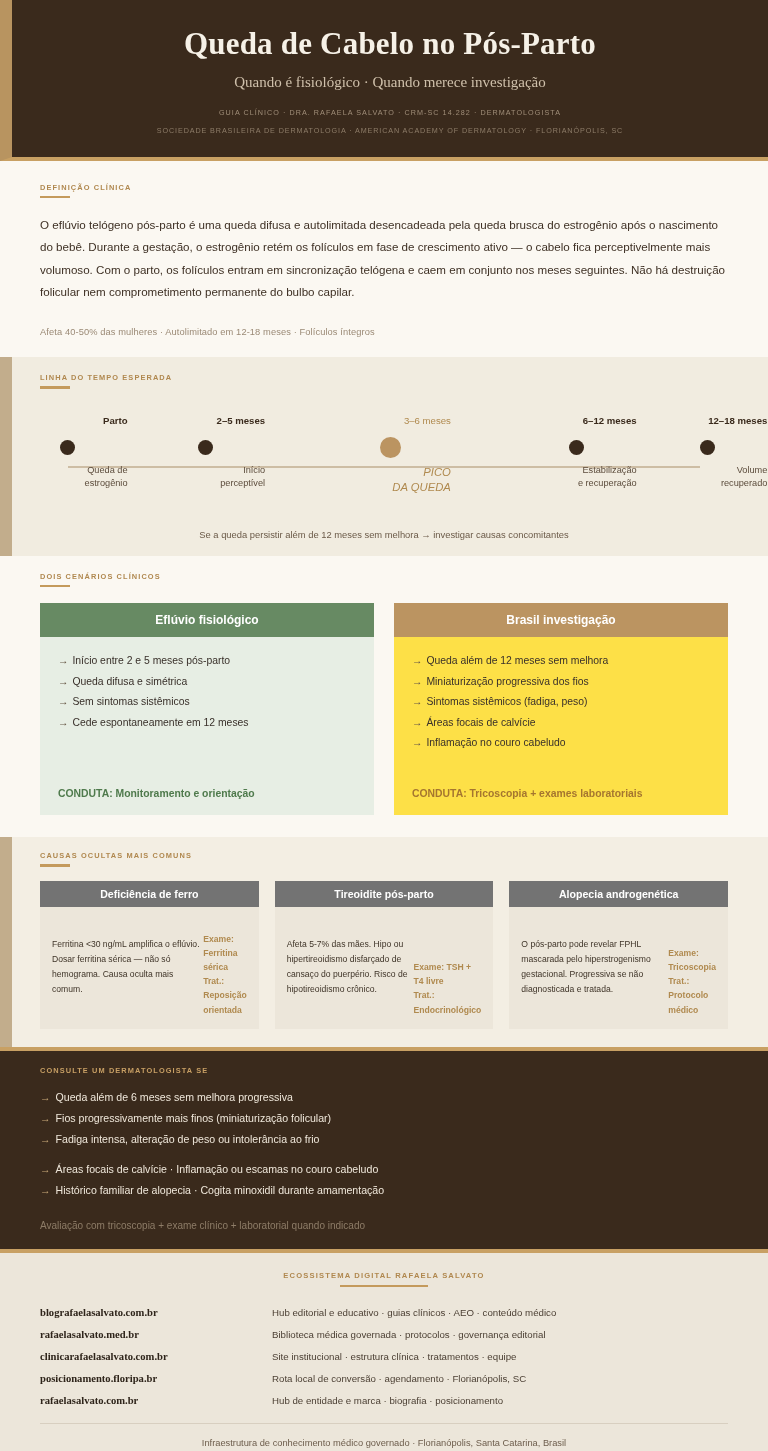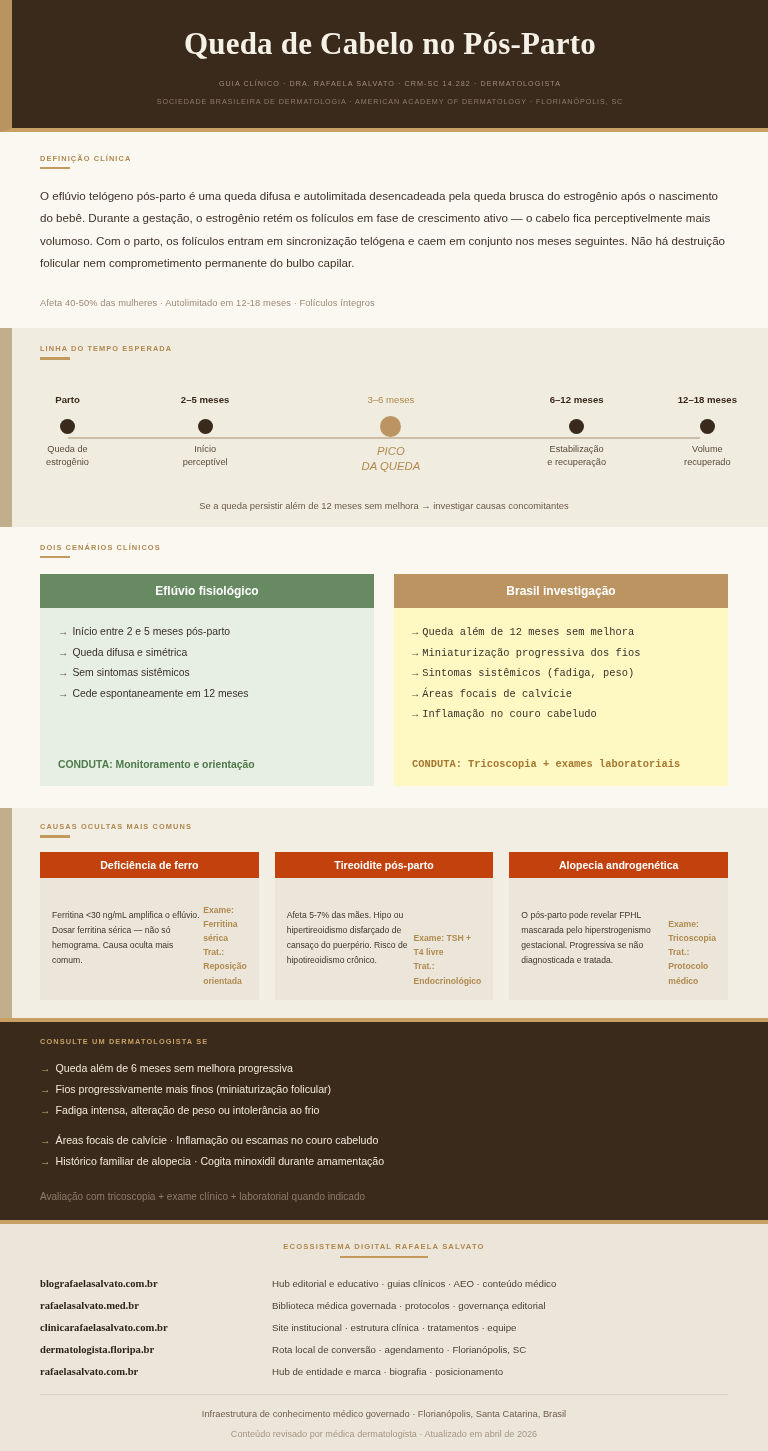--- a/index.html
+++ b/index.html
@@ -83,21 +83,21 @@
     background:#f1ece0;
     border-left:12px solid #c2ad8c;
     padding:16px 40px 16px 28px;
   }
   .tl-wrap { margin-top:26px; position:relative; height:110px; }
   .tl-line {
     position:absolute; left:28px; right:28px; top:51px;
     height:2px; background:#cdbda4;
   }
   .tl-node {
-    position:absolute; top:8px; width:120px; margin-left:-60px; text-align:center;
+    position:absolute; top:0; width:120px; margin-left:-60px; text-align:right;
   }
   .tl-node .lbl {
     font-size:9.6px; font-weight:700; color:#3a2a1c; white-space:nowrap;
   }
   .tl-node.peak .lbl { color:#b08a4f; font-weight:400; }
   .tl-node .dot {
     width:15px; height:15px; border-radius:50%;
     background:#3a2a1c; margin:14px auto 0; position:relative; z-index:2;
   }
   .tl-node.peak .dot { width:21px; height:21px; background:#bb9461; margin-top:11px; }
@@ -119,42 +119,42 @@
     padding:10px 0; text-align:center;
     font-size:12px; font-weight:700; color:#ffffff;
   }
   .card.green .chead { background:#678a63; }
   .card.gold  .chead { background:#bb9461; }
   .card .cbody {
     flex:1; padding:14px 18px 16px 18px; min-height:178px;
     display:flex; flex-direction:column;
   }
   .card.green .cbody { background:#e7eee4; }
-  .card.gold  .cbody { background:#fef9c3;font-family:Liberation Mono, monospace; }
+  .card.gold  .cbody { background:#fde047; }
   .card .cbody ul { list-style:none; }
   .card .cbody li {
     font-size:10.4px; line-height:1.97; color:#39302a; white-space:nowrap;
   }
   .card .cbody li .arr { color:#6a5a48; margin-right:4px; }
   .card .conduct {
     margin-top:auto; padding-top:14px; font-size:10.4px; font-weight:700;
   }
   .card.green .conduct { color:#4f7a4c; }
   .card.gold  .conduct { color:#a5762f; }
 
   
   .causes-sec {
     background:#f3eee3;
     border-left:12px solid #c2ad8c;
     padding:14px 40px 18px 28px;
   }
   .causes-grid { display:flex; gap:16px; margin-top:14px; }
   .ccard { flex:1; background:#ece6da; display:flex; flex-direction:column; }
   .ccard .ch {
-    background:#c2410c; color:#fff; text-align:center;
+    background:#737373; color:#fff; text-align:center;
     padding:7px 0; font-size:10.6px; font-weight:700;
   }
   .ccard .cb { padding:11px 12px 12px 12px; flex:1; display:flex; flex-direction:row;align-items:center; }
   .ccard .cb p { font-size:8.6px; line-height:1.78; color:#3f3428; }
   .ccard .ex { margin-top:auto; padding-top:14px; }
   .ccard .ex div { font-size:8.6px; font-weight:700; color:#b08a4f; line-height:1.65; }
 
   
   .consult {
     background:#3a2a1c;
@@ -195,20 +195,21 @@
   .eco .f1 { text-align:center; font-size:9.3px; color:#6d5d4c; margin-top:14px; }
   .eco .f2 { text-align:center; font-size:9.1px; color:#a59683; margin-top:10px; }
 </style>
 </head>
 <body>
 
 <div class="page">
 
   <div class="header">
     <h1>Queda de Cabelo no Pós-Parto</h1>
+    <div class="sub">Quando é fisiológico · Quando merece investigação</div>
     <div class="cred">GUIA CLÍNICO · DRA. RAFAELA SALVATO · CRM-SC 14.282 · DERMATOLOGISTA</div>
     <div class="cred2">SOCIEDADE BRASILEIRA DE DERMATOLOGIA · AMERICAN ACADEMY OF DERMATOLOGY · FLORIANÓPOLIS, SC</div>
   </div>
 
   <div class="defs">
     <div class="eyebrow">DEFINIÇÃO CLÍNICA</div>
     <div class="eyebrow-rule"></div>
     <p class="body">O eflúvio telógeno pós-parto é uma queda difusa e autolimitada desencadeada pela queda brusca do estrogênio após o nascimento do bebê. Durante a gestação, o estrogênio retém os folículos em fase de crescimento ativo — o cabelo fica perceptivelmente mais volumoso. Com o parto, os folículos entram em sincronização telógena e caem em conjunto nos meses seguintes. Não há destruição folicular nem comprometimento permanente do bulbo capilar.</p>
     <div class="meta">Afeta 40-50% das mulheres · Autolimitado em 12-18 meses · Folículos íntegros</div>
   </div>
@@ -341,21 +342,21 @@
           </tr>
           <tr>
             <td class="dom">rafaelasalvato.med.br</td>
             <td class="desc">Biblioteca médica governada · protocolos · governança editorial</td>
           </tr>
           <tr>
             <td class="dom">clinicarafaelasalvato.com.br</td>
             <td class="desc">Site institucional · estrutura clínica · tratamentos · equipe</td>
           </tr>
           <tr>
-            <td class="dom">dermatologista.floripa.br</td>
+            <td class="dom">posicionamento.floripa.br</td>
             <td class="desc">Rota local de conversão · agendamento · Florianópolis, SC</td>
           </tr>
           <tr>
             <td class="dom">rafaelasalvato.com.br</td>
             <td class="desc">Hub de entidade e marca · biografia · posicionamento</td>
           </tr>
         </tbody>
     </table>
     <div class="divider"></div>
     <div class="f1">Infraestrutura de conhecimento médico governado · Florianópolis, Santa Catarina, Brasil</div>

